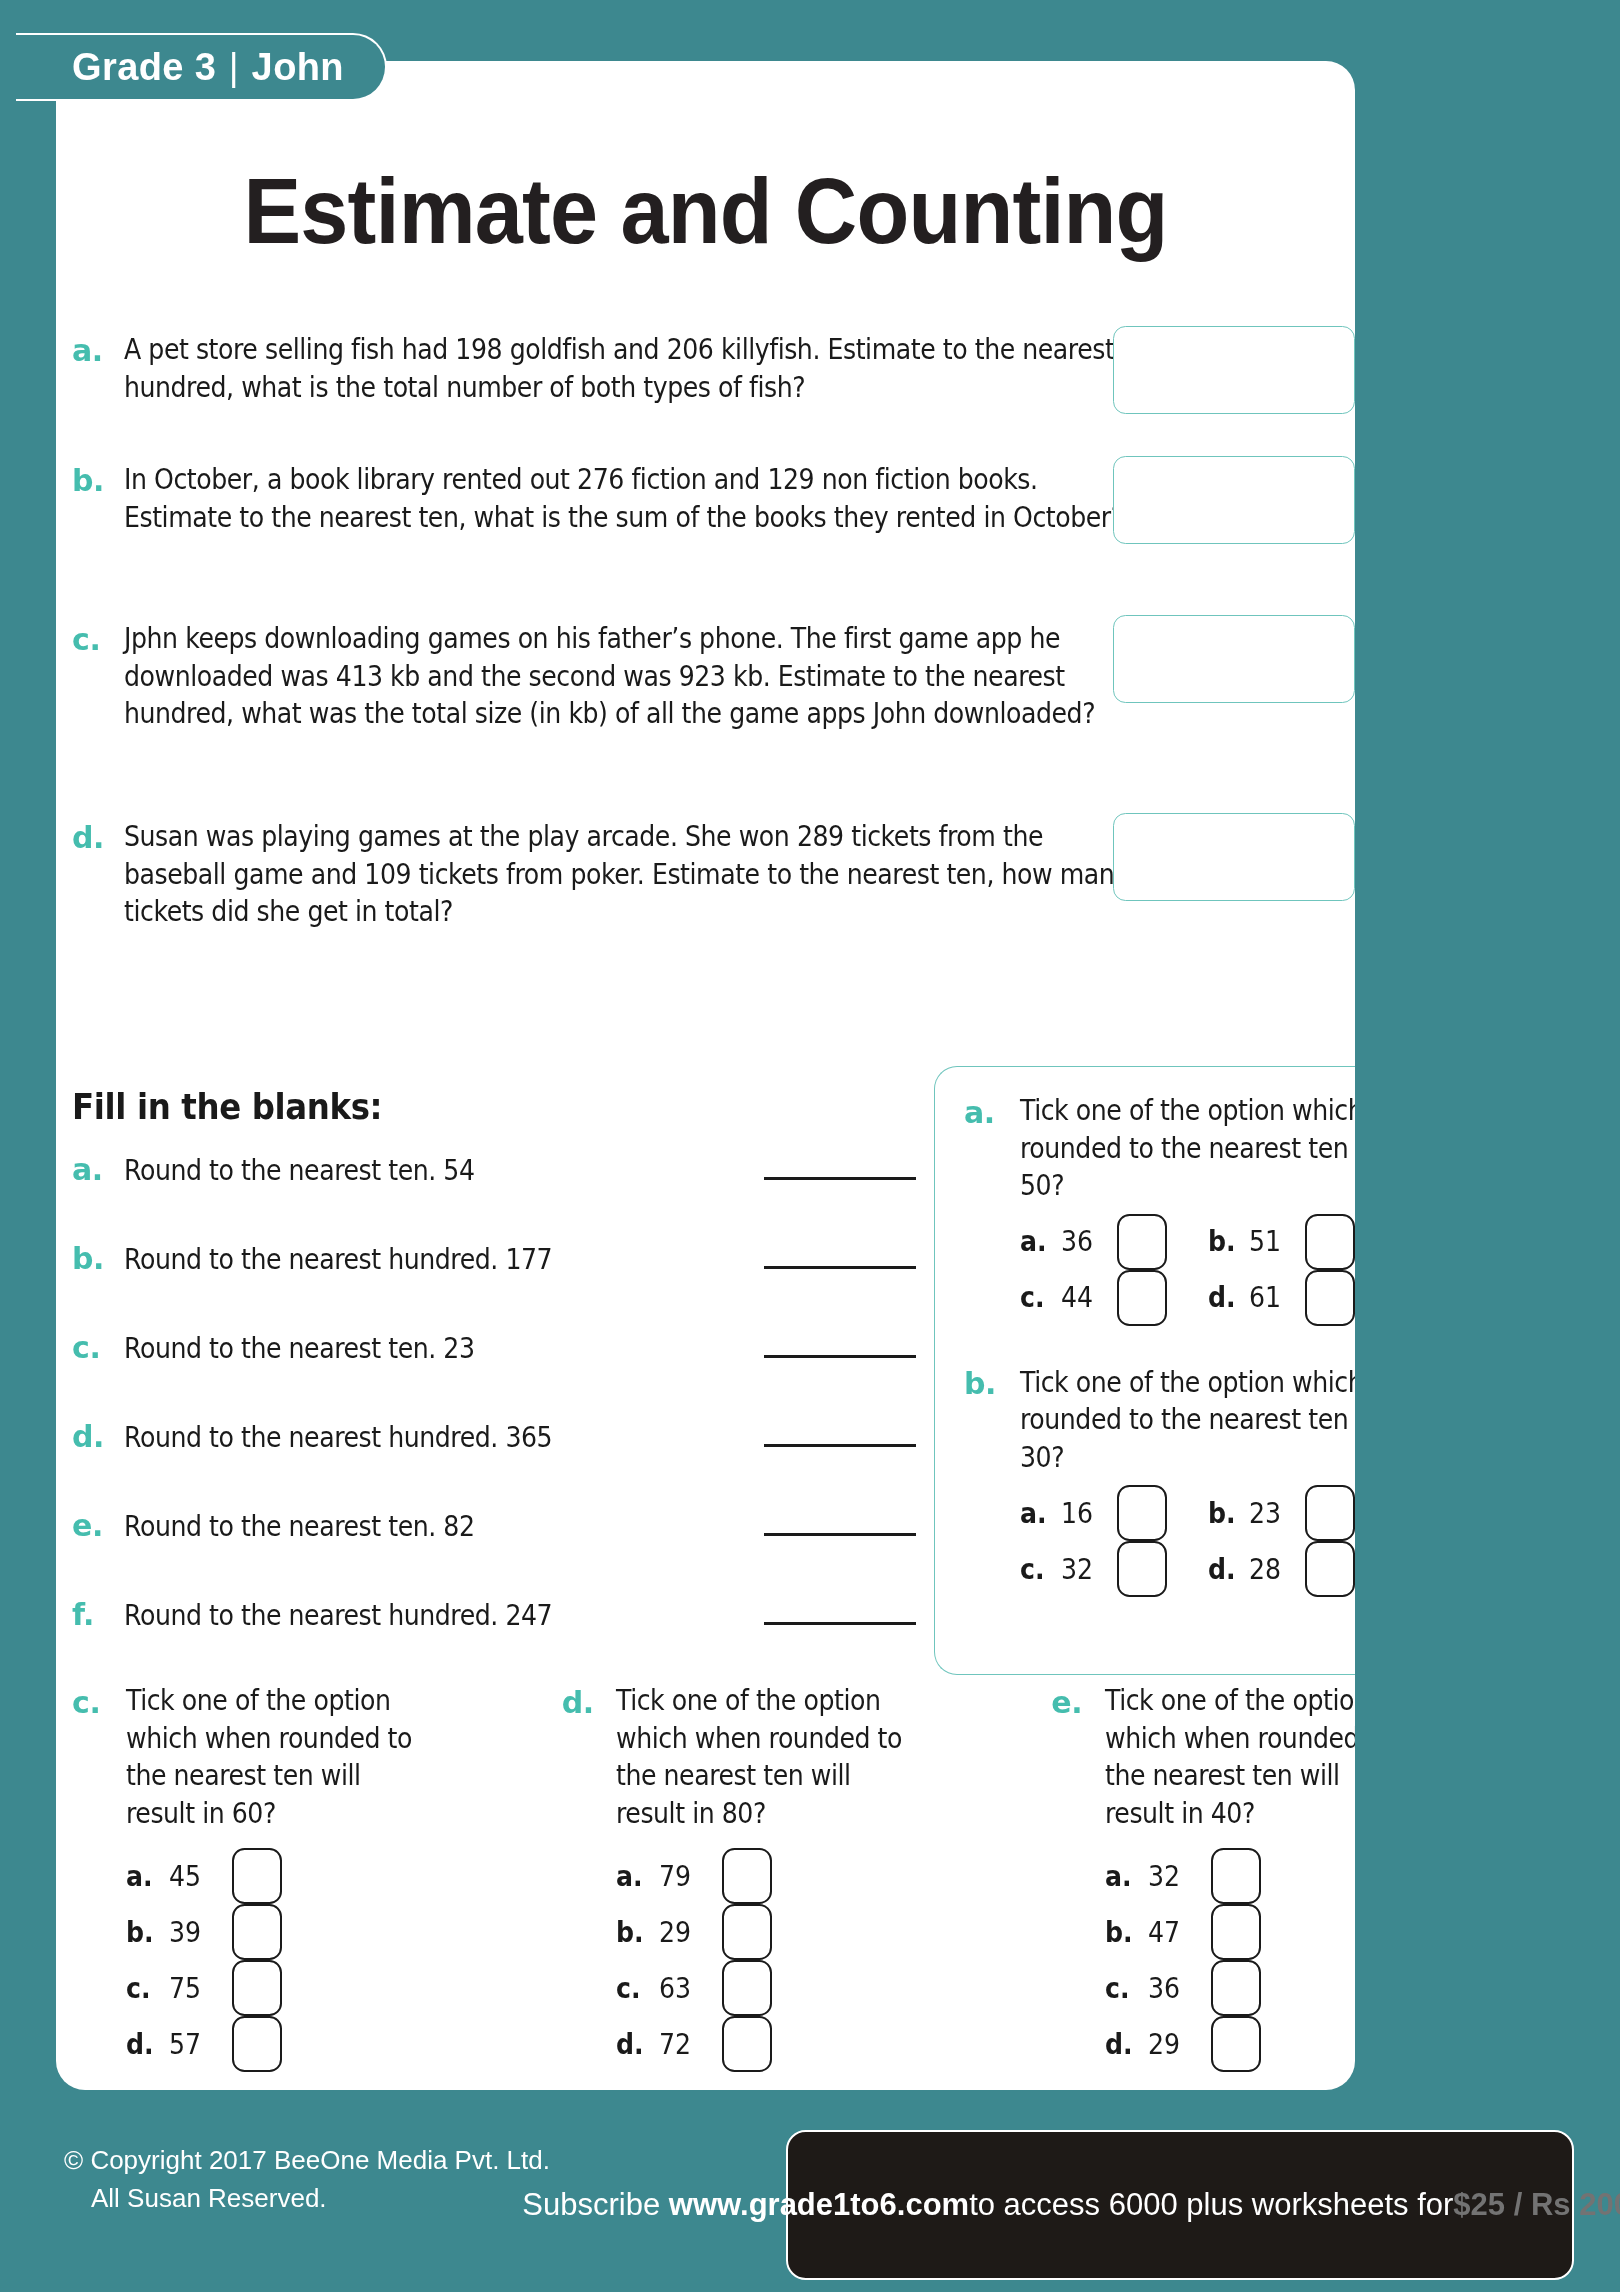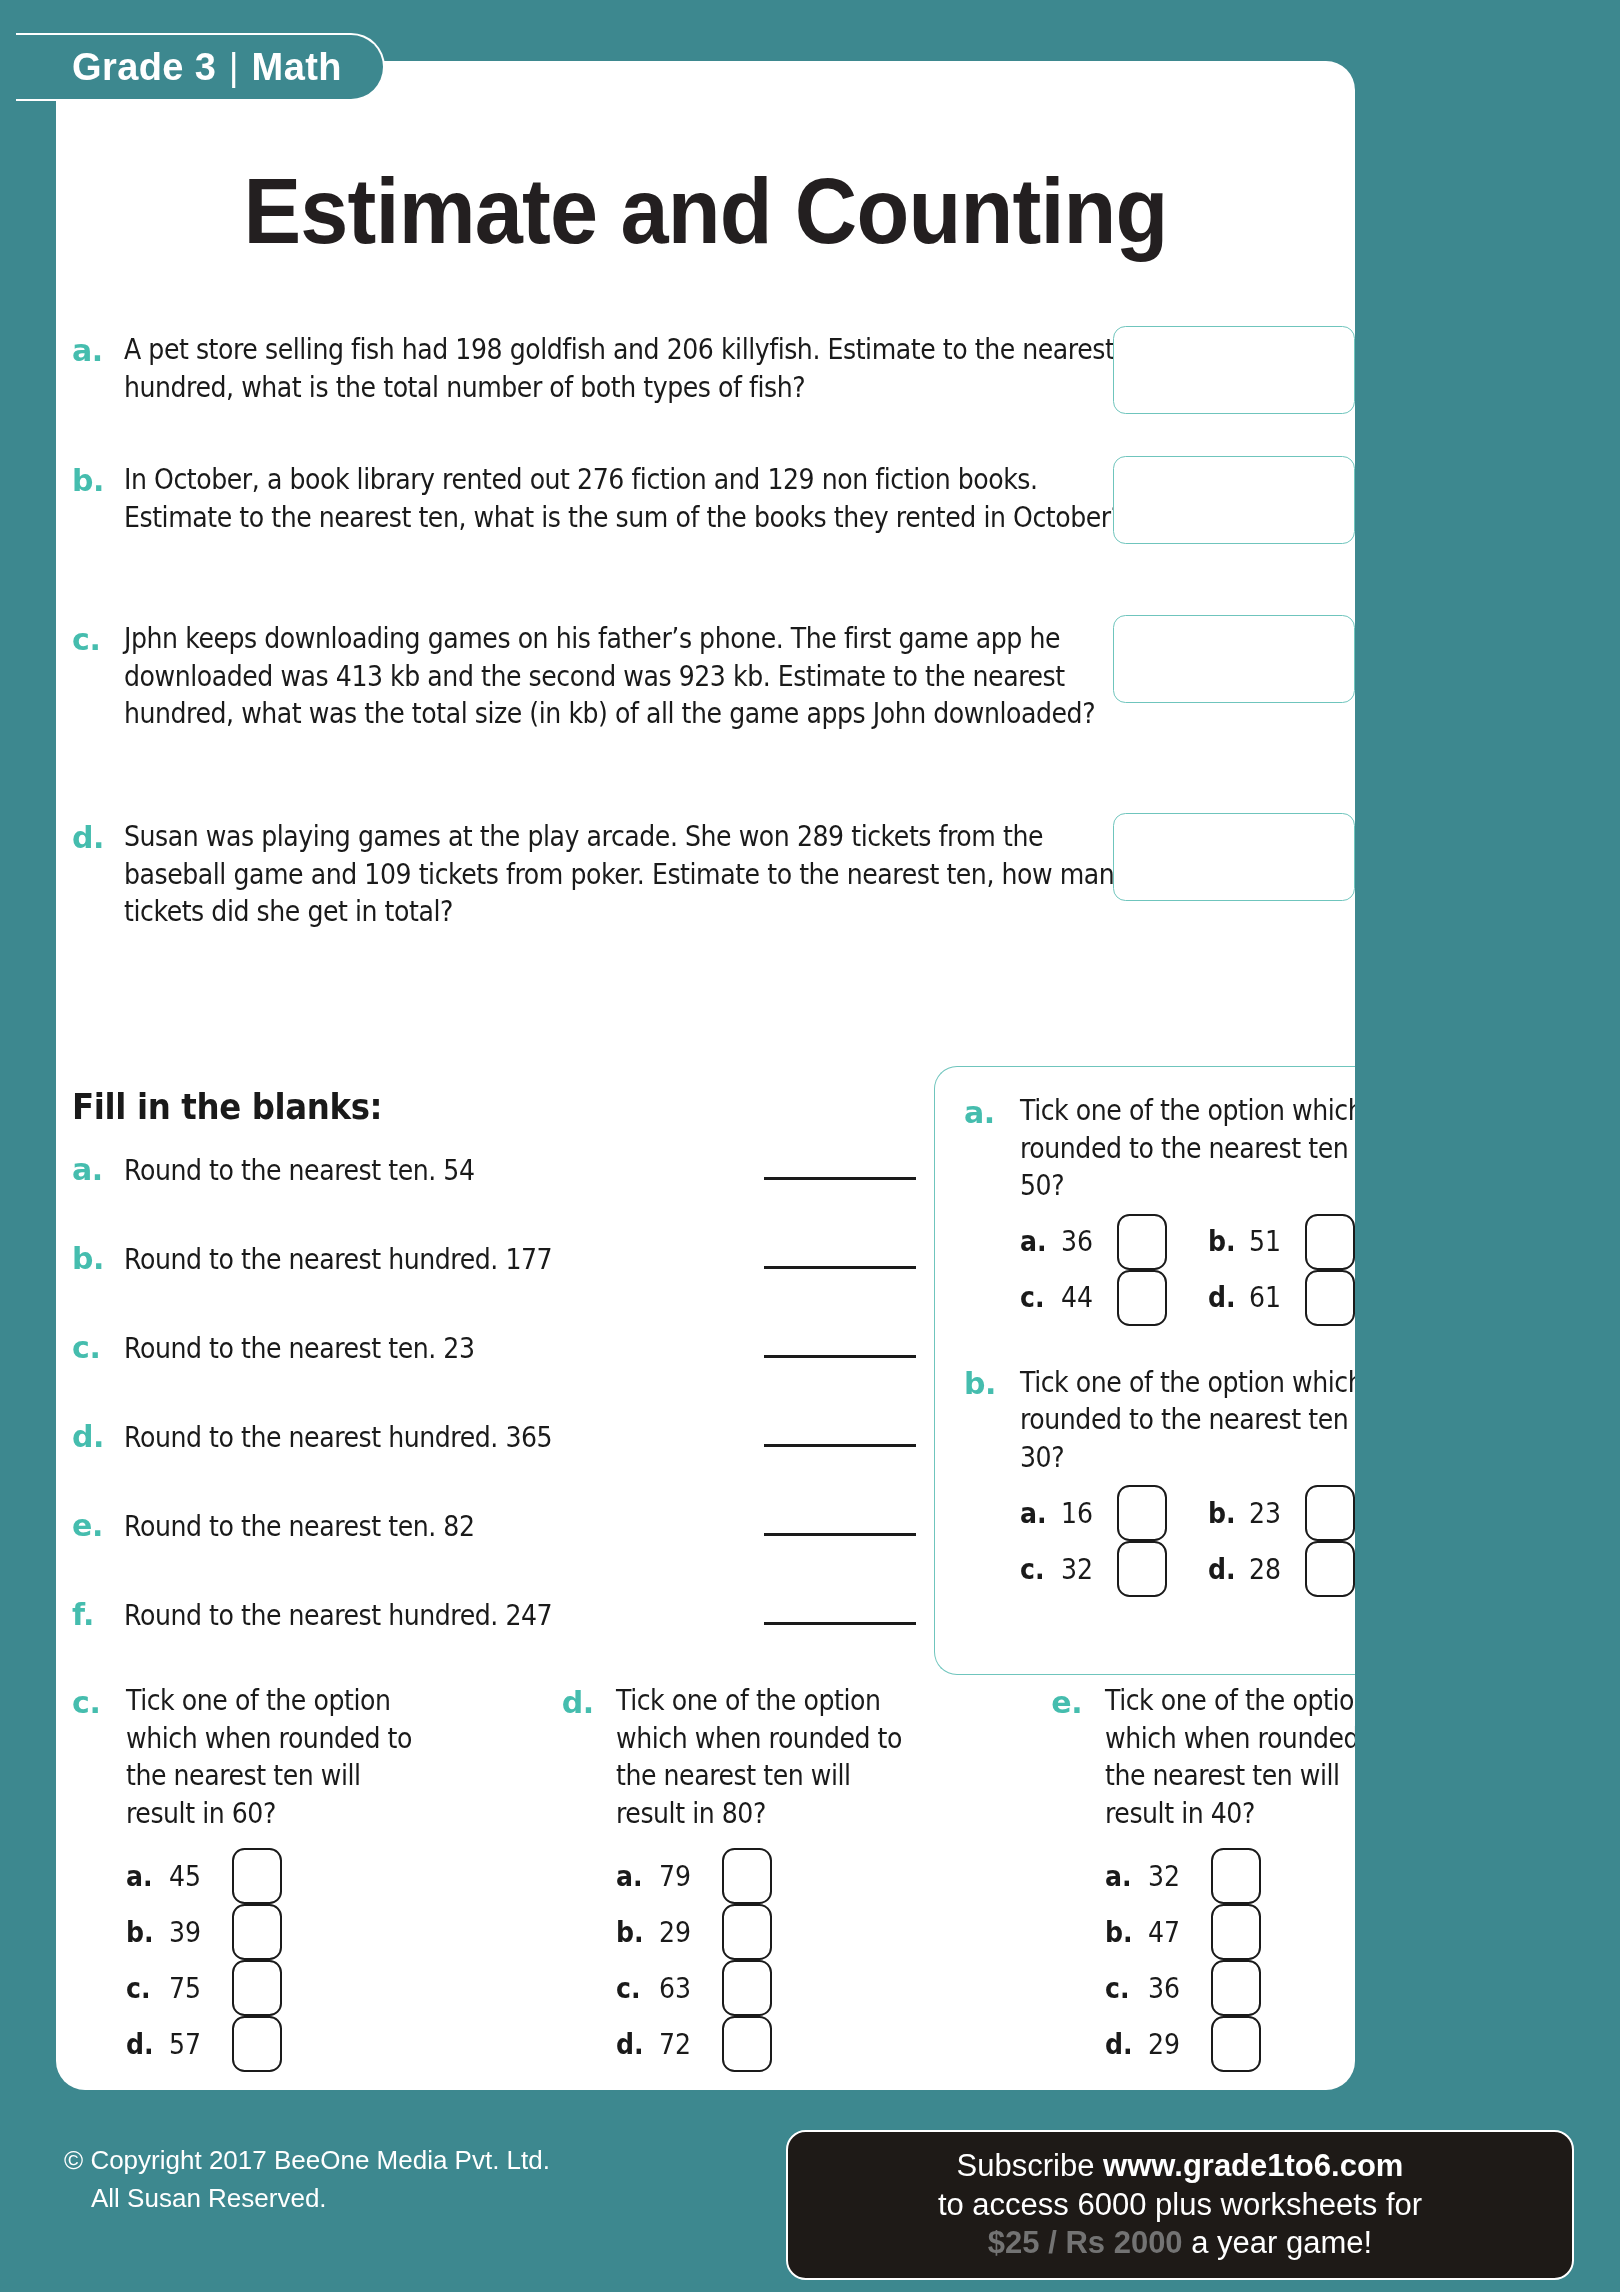--- a/index.html
+++ b/index.html
@@ -293,41 +293,41 @@
     position: absolute;
     left: 786px;
     top: 2130px;
     width: 788px;
     height: 150px;
     background: #1e1a17;
     border: 2.7px solid #ffffff;
     border-radius: 19.7px;
     box-sizing: border-box;
     display: flex;
-    flex-direction: column;
+    flex-direction: row;
     align-items: center;
     justify-content: center;
     font-family: "Liberation Sans", sans-serif;
   }
   .sub-line {
     color: #ffffff;
     font-size: 31px;
     line-height: 1.24;
     white-space: nowrap;
   }
   .sub-bold { font-weight: bold; }
   .sub-price { color: #737373; font-weight: bold; }
 </style>
 </head>
 <body>
 
 <div class="grade-tab">
   <span class="grade-tab-text">Grade 3</span>
   <span class="grade-tab-text grade-sep">|</span>
-  <span class="grade-tab-text">Math</span>
+  <span class="grade-tab-text">John</span>
 </div>
 
 <div class="page-card">
 
   <div class="worksheet-title">Estimate and Counting</div>
 
   <div class="wordproblems">
 
     <div class="wp-row" style="min-height:107px;">
       <div class="wp-marker marker">a.</div>

